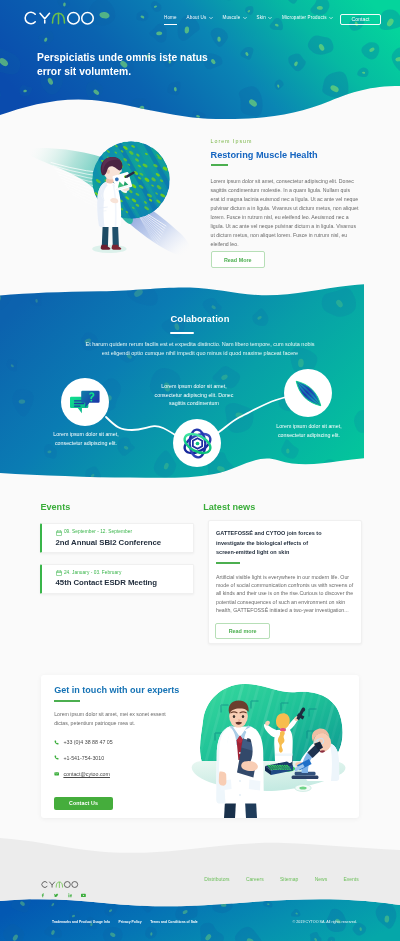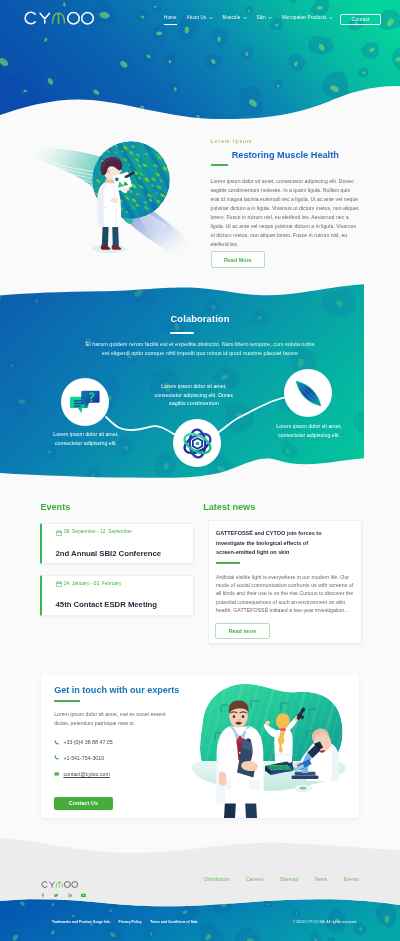--- a/index.html
+++ b/index.html
@@ -23,21 +23,21 @@
 .contact-btn{position:absolute;left:340px;top:13.5px;width:41px;height:11.5px;border:0.8px solid rgba(255,255,255,.95);
   border-radius:2px;color:#fff;font-size:5.2px;display:flex;align-items:center;justify-content:center;cursor:pointer;}
 .hero-title{position:absolute;left:37px;top:51px;width:178px;color:#fff;font-size:10.3px;
   font-weight:bold;line-height:1.32;letter-spacing:.04px;z-index:10;}
 
 
 .sec1{position:absolute;left:0;top:115px;width:400px;height:175px;}
 .ill1{position:absolute;left:22px;top:8px;width:185px;height:165px;}
 .s1-text{position:absolute;left:210.5px;top:24px;width:149.5px;}
 .eyebrow{color:#7ab648;font-size:5.3px;letter-spacing:1px;line-height:1;}
-.h2{color:#1565c0;font-size:9.2px;font-weight:bold;letter-spacing:0px;margin-top:5.5px;line-height:1.15;text-align:center;}
+.h2{color:#1565c0;font-size:9.2px;font-weight:bold;letter-spacing:0px;margin-top:5.5px;line-height:1.15;}
 .rule{width:17.5px;height:1.9px;background:#4caf50;margin:4px 0 0px;}
 .body-txt{color:#6a6a6a;font-size:5.2px;line-height:1.71;letter-spacing:.01px;text-align:left;margin-top:11px;}
 .ghost-btn{margin-top:3px;width:54.5px;height:16.4px;border:0.8px solid #b7dfb7;border-radius:2px;
   color:#4caf50;font-size:5.4px;font-weight:bold;display:flex;align-items:center;justify-content:center;background:#fff;cursor:pointer;}
 
 
 .sec2{position:absolute;left:0;top:270px;width:364px;height:220px;overflow:hidden;}
 .collab-inner{position:absolute;left:0;top:0;width:400px;height:220px;}
 .collab-title{position:absolute;left:0;top:43.5px;width:400px;text-align:center;color:#fff;
   font-size:9.4px;font-weight:bold;letter-spacing:.1px;line-height:1;}
@@ -49,21 +49,21 @@
 
 
 .sec3{position:absolute;left:0;top:486px;width:400px;height:175px;}
 .sec-h{color:#3aad3a;font-size:9.1px;font-weight:bold;line-height:1;}
 .events{position:absolute;left:40.4px;top:17.3px;width:153.4px;}
 .ev-card{position:relative;background:#fff;border-radius:1.5px;border:0.6px solid #f0f0f0;
   border-left:2.0px solid #39b54a;padding:5.6px 0 5.9px 13.2px;margin-top:10.6px;
   box-shadow:0 1px 2.5px rgba(0,0,0,.05);cursor:pointer;}
 .ev-card:first-of-type{margin-top:15.5px;}
 .ev-date{color:#39b54a;font-size:4.78px;letter-spacing:.05px;display:flex;align-items:center;gap:2.3px;line-height:1;}
-.ev-title{color:#24303f;font-size:7.8px;font-weight:bold;margin-top:14px;letter-spacing:-.05px;line-height:1;}
+.ev-title{color:#24303f;font-size:7.8px;font-weight:bold;margin-top:3px;letter-spacing:-.05px;line-height:1;}
 .news{position:absolute;left:203.2px;top:17.3px;width:158.4px;}
 .news-wrap{position:absolute;left:207.5px;top:34px;width:154.1px;}
 .news-card .ghost-btn{margin-top:0;position:absolute;left:6.9px;top:102px;}
 .news-card{position:relative;}
 .news-card{background:#fff;border:0.6px solid #f0f0f0;border-radius:2px;padding:8px 7.5px 0;margin-top:0;height:123.5px;
   box-shadow:0 1px 2.5px rgba(0,0,0,.05);}
 .news-title{color:#24303f;font-size:5.5px;font-weight:bold;line-height:1.74;letter-spacing:.01px;width:107px;}
 .news-body{color:#6a6a6a;font-size:5.25px;line-height:1.56;margin-top:9px;width:140px;}
 
 
@@ -246,20 +246,21 @@
         </div>
         <div class="nav-item">
           <span>Micropatter Products</span>
           <span class="caret"><svg width="4" height="4" viewBox="0 0 10 10">
               <path d="M1.6,3.4 L5,6.8 L8.4,3.4" fill="none" stroke="#fff" stroke-width="1.7" stroke-linecap="round" stroke-linejoin="round"></path>
             </svg></span>
         </div>
       </div>
     <div class="contact-btn">Contact</div>
   </div>
+  <div class="hero-title">Perspiciatis unde omnis iste natus error sit volumtem.</div>
 
   <div class="sec1">
     <div class="ill1"><svg width="185" height="165" viewBox="0 0 185 165">
           <defs>
             <clipPath id="c1">
               <circle cx="109" cy="57" r="38.8"></circle>
             </clipPath>
             <linearGradient id="fanLg" x1="1" y1=".45" x2="0" y2=".05">
               <stop offset="0" stop-color="#31b5a6"></stop>
               <stop offset=".26" stop-color="#5fc9bb"></stop>

